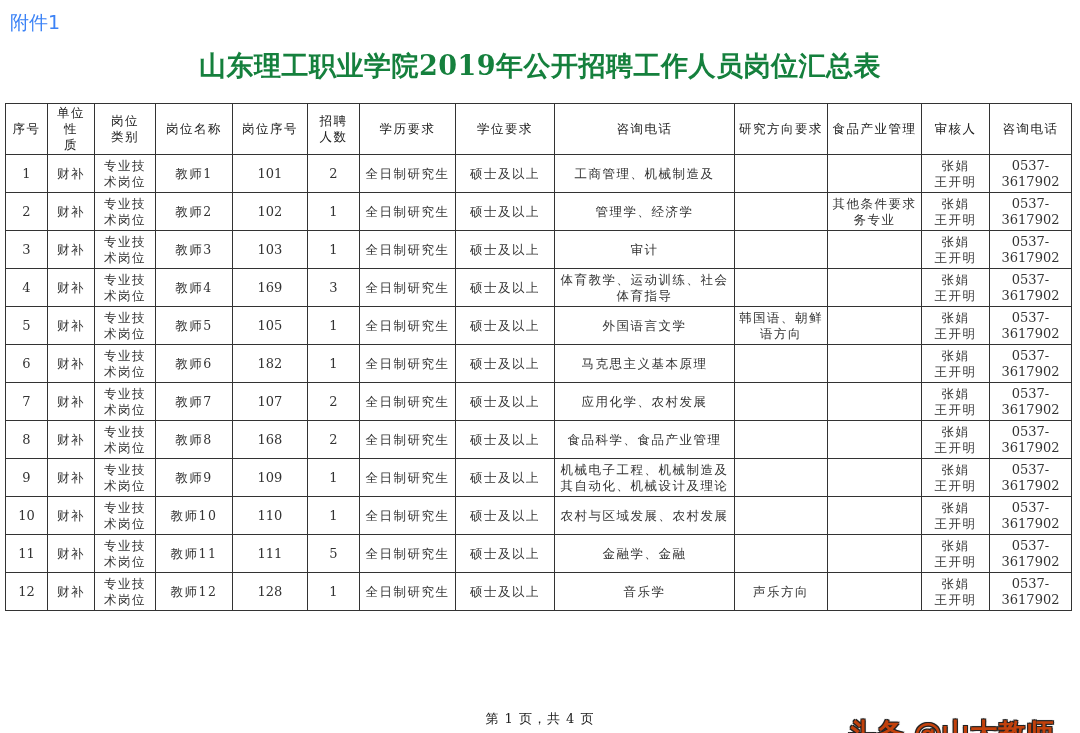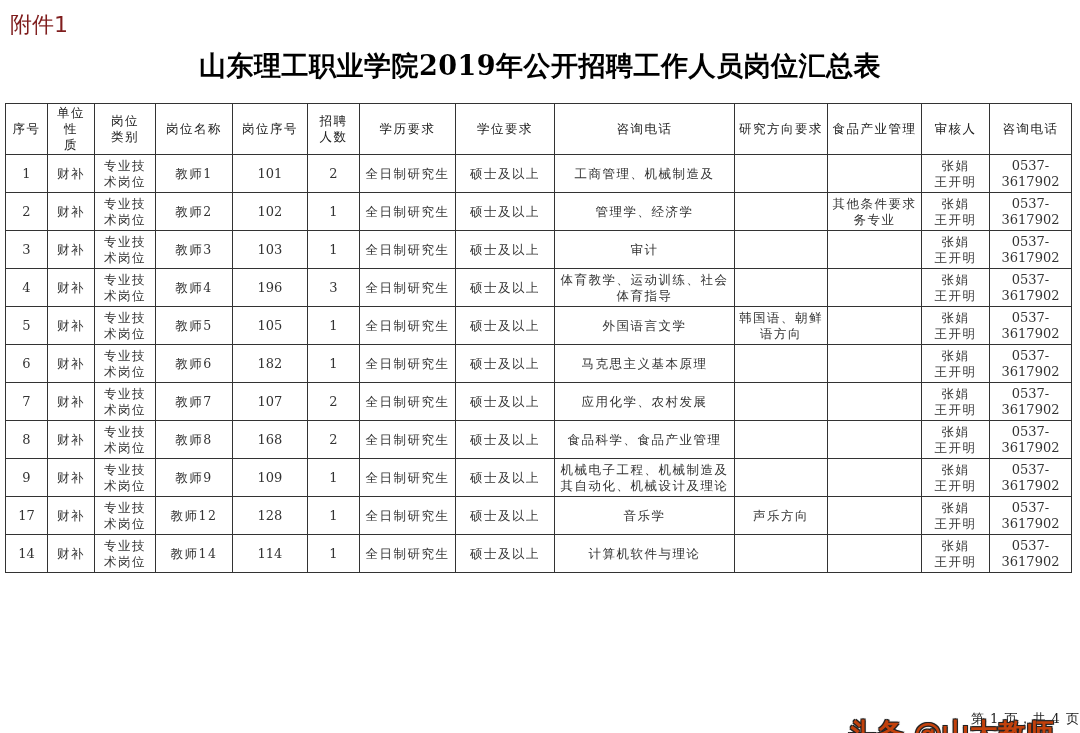--- a/index.html
+++ b/index.html
@@ -1,44 +1,44 @@
 <!DOCTYPE html>
 <html><head>
 <meta charset="utf-8">
 <style>
   html, body { margin: 0; padding: 0; }
   body {
     width: 1080px; height: 733px; background: #ffffff; position: relative; overflow: hidden;
     font-family: "DejaVu Serif", "Liberation Serif", serif; color: #222;
   }
   .attach {
-    position: absolute; left: 10px; top: 10px; font-size: 22px; color: #7f1d1d;
+    position: absolute; left: 10px; top: 10px; font-size: 19px; color: #3b82f6;
     font-family: "DejaVu Sans", "Liberation Sans", sans-serif;
   }
   .title {
     position: absolute; left: 0; width: 1080px; top: 48px; text-align: center;
-    font-size: 27px; font-weight: bold; letter-spacing: 0.5px; color: #000000;
+    font-size: 27px; font-weight: bold; letter-spacing: 0.5px; color: #15803d;
     font-family: "DejaVu Serif", "Liberation Serif", serif;
   }
   table {
     position: absolute; left: 5px; top: 103px; border-collapse: collapse; table-layout: fixed;
     width: 1066px;
   }
   td, th {
     border: 1.5px solid #333; text-align: center; vertical-align: middle;
     font-size: 12.5px; line-height: 16px; padding: 0 3px; font-weight: normal;
     letter-spacing: 1.5px; color: #333;
   }
   th {
     height: 50px; font-family: "DejaVu Sans", "Liberation Sans", sans-serif; font-size: 12.5px; color: #222;
   }
   td { height: 37px; }
   td.num { letter-spacing: 0; font-size: 13px; }
   .footer {
-    position: absolute; left: 0; width: 1080px; top: 710px; text-align: right;
+    position: absolute; left: 0; width: 1080px; top: 710px; text-align: center;
     font-size: 13px; letter-spacing: 1px; color: #222;
   }
   .watermark {
     position: absolute; left: 848px; top: 676px; font-size: 28px; color: #c2410c;
     font-family: "DejaVu Sans", "Liberation Sans", sans-serif; font-weight: bold;
     text-shadow: -1px -1px 0 #222, 1px -1px 0 #222, -1px 1px 0 #222, 1px 1px 0 #222, 0 0 2px #222;
     letter-spacing: 0px;
     margin-top: 39px;
   }
   .multi { white-space: pre-line; }
@@ -143,21 +143,21 @@
     <td class="multi num">0537-
 3617902</td>
   </tr>
 
   <tr>
     <td class="num">4</td>
     <td>财补</td>
     <td class="multi">专业技
 术岗位</td>
     <td>教师4</td>
-    <td class="num">196</td>
+    <td class="num">169</td>
     <td class="num">3</td>
     <td>全日制研究生</td>
     <td>硕士及以上</td>
     <td class="multi">体育教学、运动训练、社会
 体育指导</td>
     <td class="multi"></td>
     <td class="multi"></td>
     <td class="multi">张娟
 王开明</td>
     <td class="multi num">0537-
@@ -254,57 +254,75 @@
     <td class="multi">机械电子工程、机械制造及
 其自动化、机械设计及理论</td>
     <td class="multi"></td>
     <td class="multi"></td>
     <td class="multi">张娟
 王开明</td>
     <td class="multi num">0537-
 3617902</td>
   </tr>
 
-
-
-  <tr>
-    <td class="num">17</td>
+  <tr>
+    <td class="num">10</td>
+    <td>财补</td>
+    <td class="multi">专业技
+术岗位</td>
+    <td>教师10</td>
+    <td class="num">110</td>
+    <td class="num">1</td>
+    <td>全日制研究生</td>
+    <td>硕士及以上</td>
+    <td class="multi">农村与区域发展、农村发展</td>
+    <td class="multi"></td>
+    <td class="multi"></td>
+    <td class="multi">张娟
+王开明</td>
+    <td class="multi num">0537-
+3617902</td>
+  </tr>
+
+  <tr>
+    <td class="num">11</td>
+    <td>财补</td>
+    <td class="multi">专业技
+术岗位</td>
+    <td>教师11</td>
+    <td class="num">111</td>
+    <td class="num">5</td>
+    <td>全日制研究生</td>
+    <td>硕士及以上</td>
+    <td class="multi">金融学、金融</td>
+    <td class="multi"></td>
+    <td class="multi"></td>
+    <td class="multi">张娟
+王开明</td>
+    <td class="multi num">0537-
+3617902</td>
+  </tr>
+
+  <tr>
+    <td class="num">12</td>
     <td>财补</td>
     <td class="multi">专业技
 术岗位</td>
     <td>教师12</td>
     <td class="num">128</td>
     <td class="num">1</td>
     <td>全日制研究生</td>
     <td>硕士及以上</td>
     <td class="multi">音乐学</td>
     <td class="multi">声乐方向</td>
     <td class="multi"></td>
     <td class="multi">张娟
 王开明</td>
     <td class="multi num">0537-
 3617902</td>
   </tr>
 
 
-  <tr>
-    <td class="num">14</td>
-    <td>财补</td>
-    <td class="multi">专业技
-术岗位</td>
-    <td>教师14</td>
-    <td class="num">114</td>
-    <td class="num">1</td>
-    <td>全日制研究生</td>
-    <td>硕士及以上</td>
-    <td class="multi">计算机软件与理论</td>
-    <td class="multi"></td>
-    <td class="multi"></td>
-    <td class="multi">张娟
-王开明</td>
-    <td class="multi num">0537-
-3617902</td>
-  </tr>
 </tbody>
 </table>
 
 <div class="footer">第 1 页，共 4 页</div>
 <div class="watermark">头条 @山大教师</div>
 
 </body></html>

